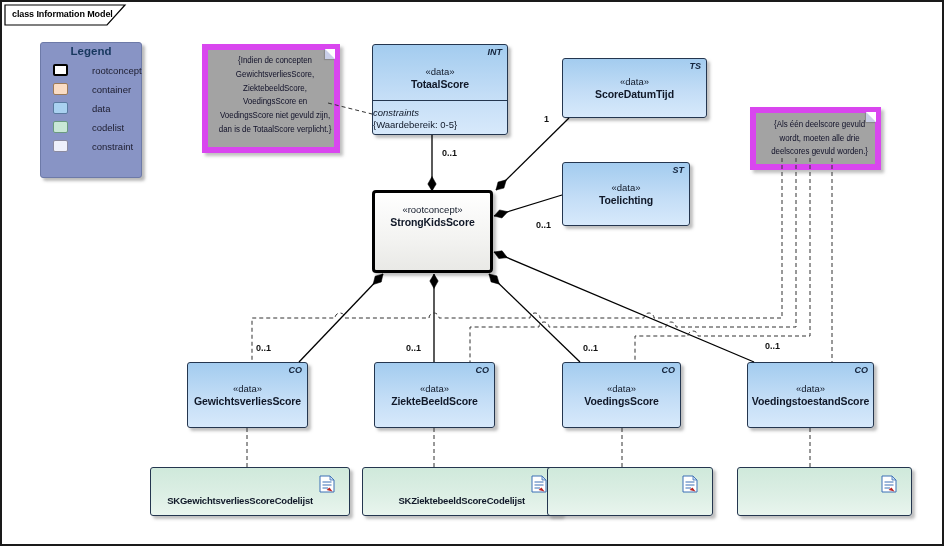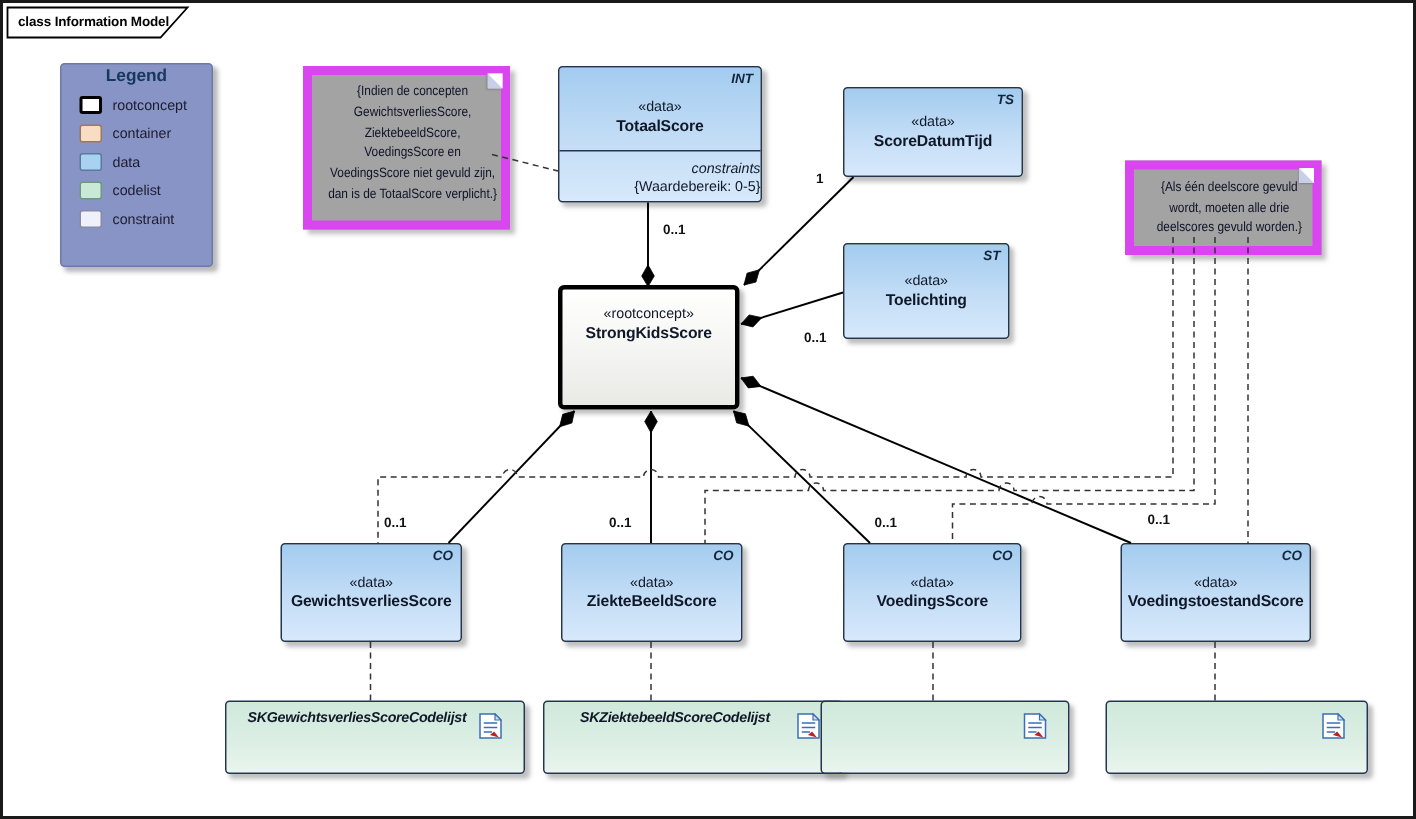--- a/index.html
+++ b/index.html
@@ -14,21 +14,21 @@
     position:absolute;left:10px;top:7px;font-size:9px;font-weight:bold;color:#000;
     white-space:nowrap;letter-spacing:-0.1px;
   }
   
   .legend{
     position:absolute;left:38px;top:40px;width:100px;height:134px;
     background:#8894c5;border:1px solid #6d7aa8;border-radius:3px;
     box-shadow:3px 3px 3px rgba(130,130,130,.55);
   }
   .legend-title{font-size:11.5px;font-weight:bold;color:#17375e;text-align:center;margin-top:2px;}
-  .lg-row{display:flex;align-items:center;gap:7px;margin:7px 0 0 12px;}
+  .lg-row{display:flex;align-items:center;gap:24px;margin:7px 0 0 12px;}
   .lg-row span.lbl{font-size:9.5px;color:#1c1c2e;}
   .sw{width:15px;height:12px;border-radius:2px;box-sizing:border-box;flex:0 0 auto;}
   .sw-rootconcept{background:#ffffff;border:2px solid #000;}
   .sw-container{background:#f9dcc4;border:1px solid #9a7a5a;}
   .sw-data{background:#a9d1f0;border:1px solid #5a7aa0;}
   .sw-codelist{background:#c9e8d6;border:1px solid #6a9a80;}
   .sw-constraint{background:#eef0fb;border:1px solid #8a8aa0;}
   
   .note{
     position:absolute;background:#a3a3a3;border:6px solid #d946ef;
@@ -56,38 +56,38 @@
     position:absolute;top:2px;right:5px;font-size:9px;font-weight:bold;font-style:italic;color:#14243c;
   }
   .cls-head{
     display:flex;flex-direction:column;justify-content:center;align-items:center;gap:1px;height:100%;
     box-sizing:border-box;
   }
   .stereo{font-size:9.5px;color:#101828;white-space:nowrap;}
   .cname{font-size:10.5px;font-weight:bold;color:#101828;white-space:nowrap;letter-spacing:-0.1px;}
   .cls-constraints{
     border-top:1px solid #24364f;box-sizing:border-box;
-    display:flex;flex-direction:column;justify-content:center;align-items:flex-end;gap:1px;
+    display:flex;flex-direction:column;justify-content:center;align-items:flex-start;gap:1px;
   }
   .c-label{font-size:9.5px;font-style:italic;color:#101828;}
   .c-text{font-size:9.5px;color:#101828;white-space:nowrap;}
   .rootconcept{
     background:linear-gradient(180deg,#ffffff 0%,#f3f3f1 60%,#e9e9e6 100%);
     border:3px solid #000;border-radius:4px;
   }
   .rootconcept .cls-head{justify-content:flex-start;padding-top:11px;align-items:center;}
   
   .codelist{
     position:absolute;box-sizing:border-box;border:1px solid #24364f;border-radius:3px;
     background:linear-gradient(180deg,#cfe9db 0%,#ddefe5 60%,#e9f5ee 100%);
     box-shadow:3px 3px 3px rgba(130,130,130,.5);
   }
   .cl-name{
-    display:block;text-align:center;padding:5px 36px 0 12px;
-    font-size:9.5px;font-weight:bold;color:#101828;white-space:nowrap;letter-spacing:-0.2px;font-style:italic;
+    display:block;text-align:right;padding:27px 36px 0 12px;
+    font-size:9.5px;font-weight:bold;color:#101828;white-space:nowrap;letter-spacing:-0.2px;
   }
   .doc-icon{position:absolute;right:14px;top:7px;}
   
   .mult{
     position:absolute;font-size:9px;font-weight:bold;color:#111;white-space:nowrap;
     background:transparent;
   }
   #connectors{position:absolute;left:0;top:0;pointer-events:none;z-index:5;}
   .box-layer{position:absolute;left:0;top:0;width:100%;height:100%;z-index:1;}
 </style>
@@ -151,29 +151,29 @@
       <div class="cls-head" style="height:55px;padding-top:10px">
         <div class="stereo">«data»</div>
         <div class="cname">TotaalScore</div>
       </div>
       <div class="cls-constraints" style="height:35px">
         <div class="c-label">constraints</div>
         <div class="c-text">{Waardebereik: 0-5}</div>
       </div>
     </div>
 
-    <div class="cls" style="left:560px;top:56px;width:120px;height:60px">
+    <div class="cls" style="left:560px;top:56px;width:145px;height:60px">
       <span class="tag">TS</span>
       <div class="cls-head">
         <div class="stereo">«data»</div>
         <div class="cname">ScoreDatumTijd</div>
       </div>
     </div>
 
-    <div class="cls" style="left:560px;top:160px;width:111px;height:64px">
+    <div class="cls" style="left:560px;top:160px;width:128px;height:64px">
       <span class="tag">ST</span>
       <div class="cls-head">
         <div class="stereo">«data»</div>
         <div class="cname">Toelichting</div>
       </div>
     </div>
 
     <div class="cls rootconcept" style="left:370px;top:188px;width:121px;height:83px">
       <div class="cls-head">
         <div class="stereo">«rootconcept»</div>

